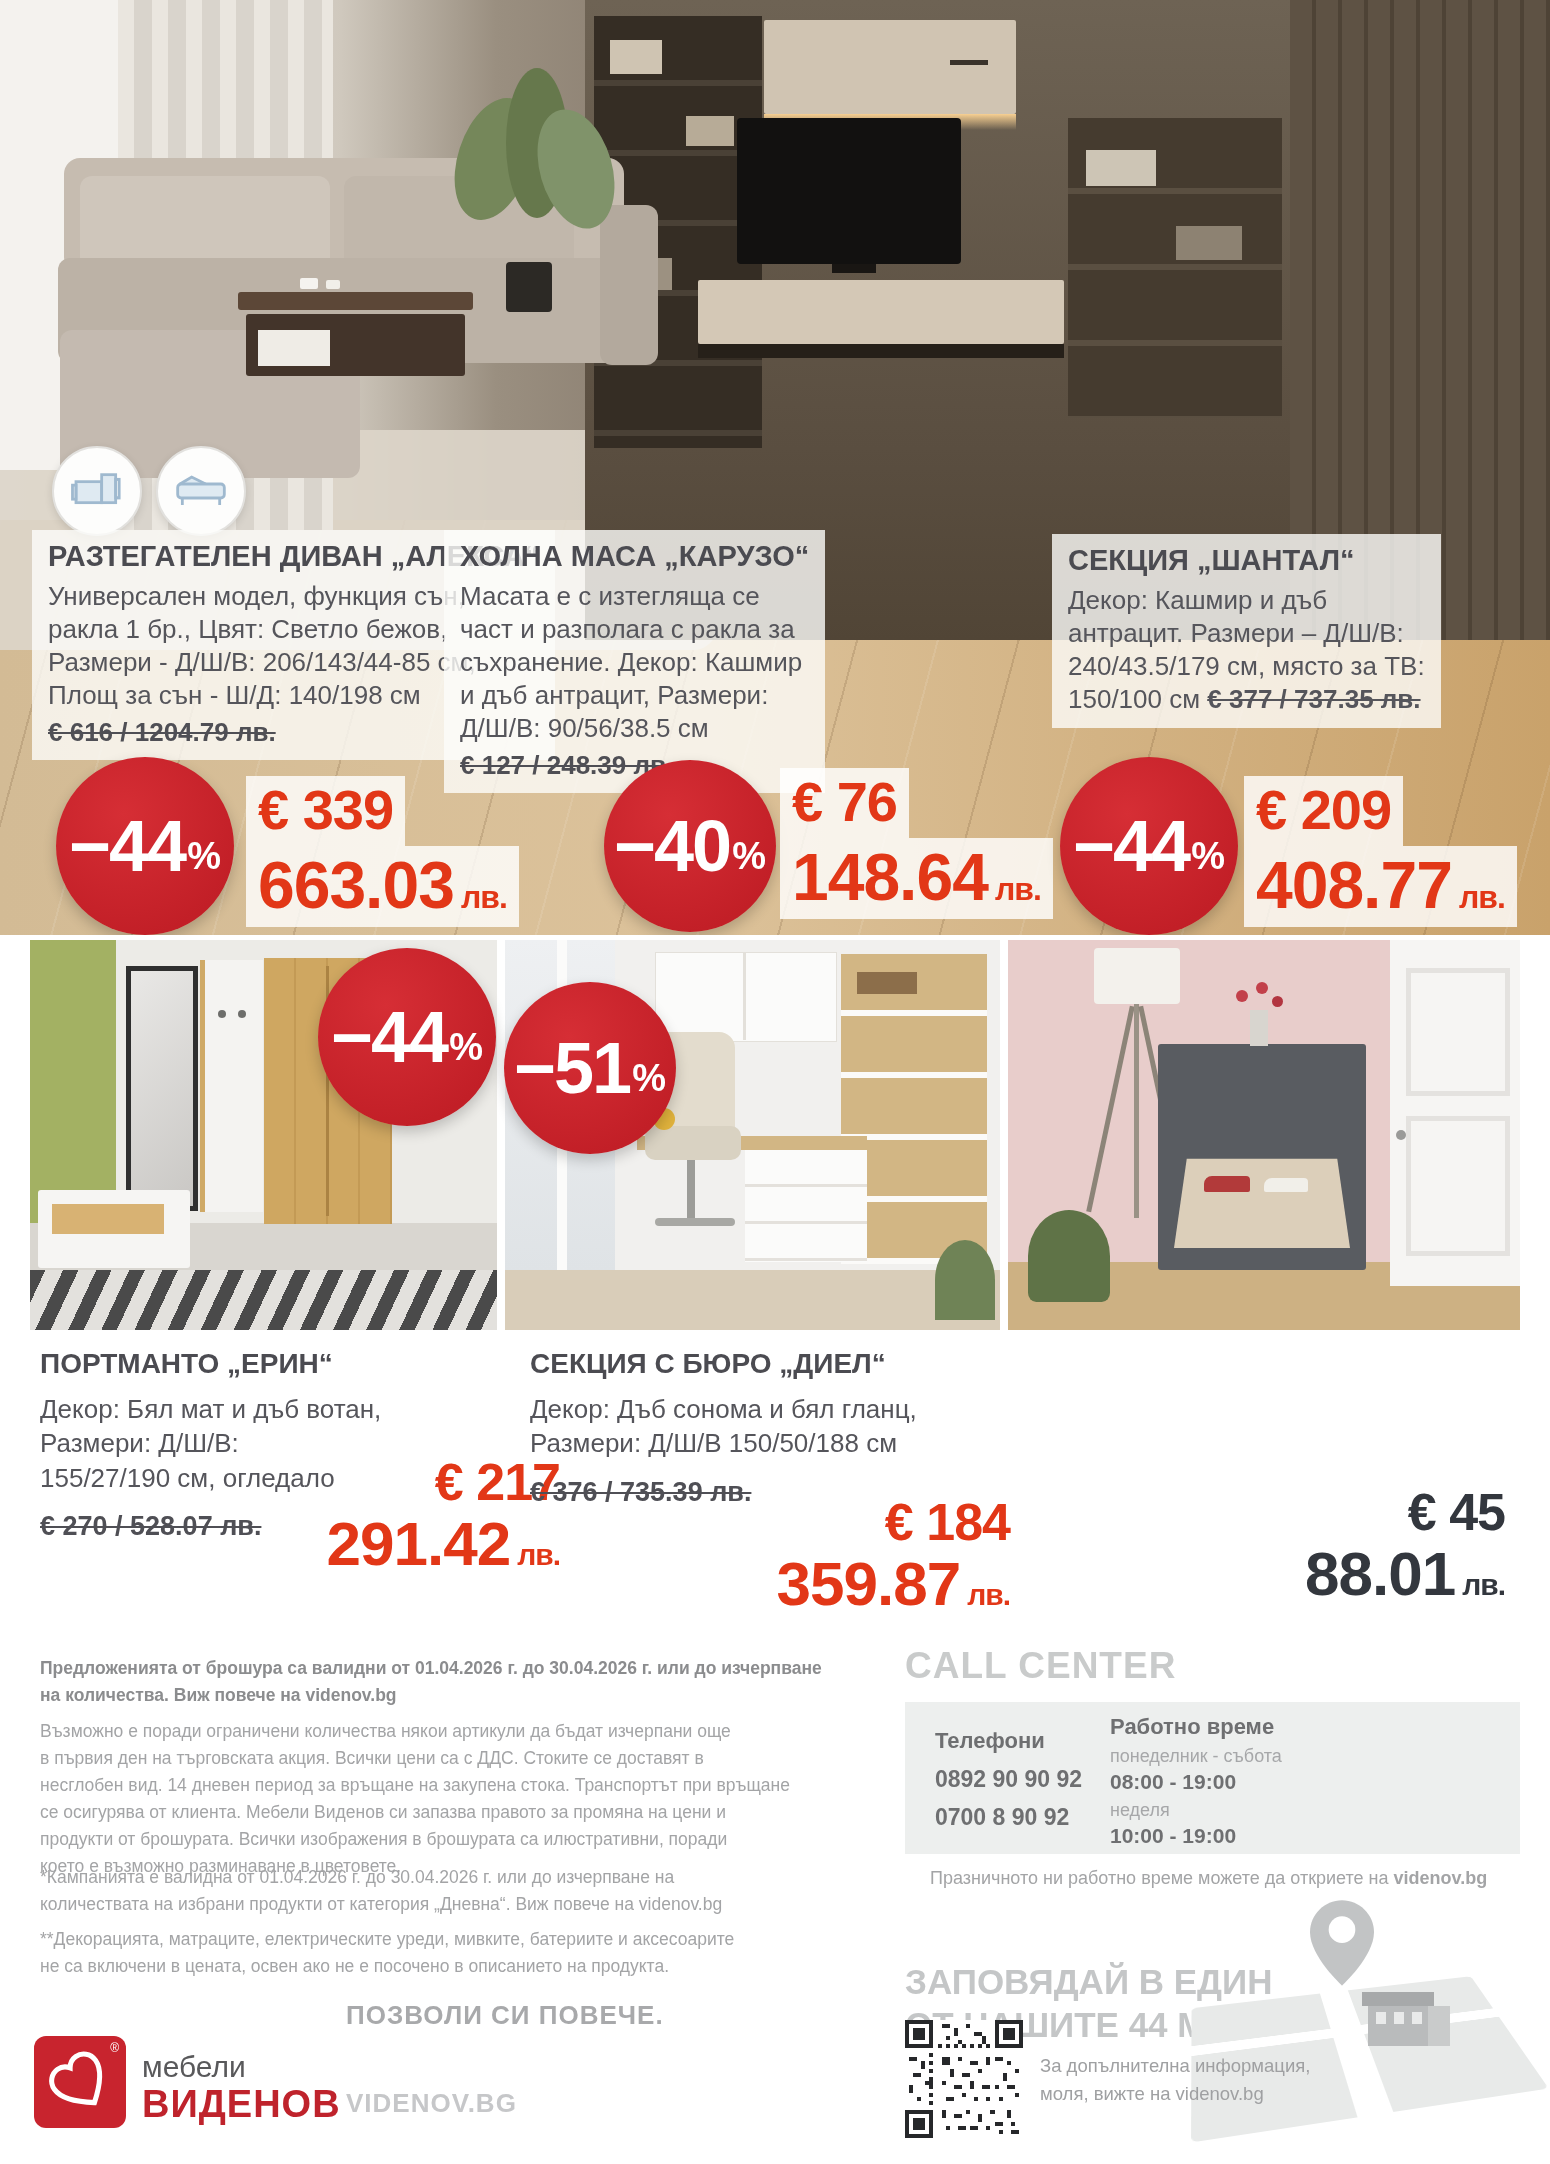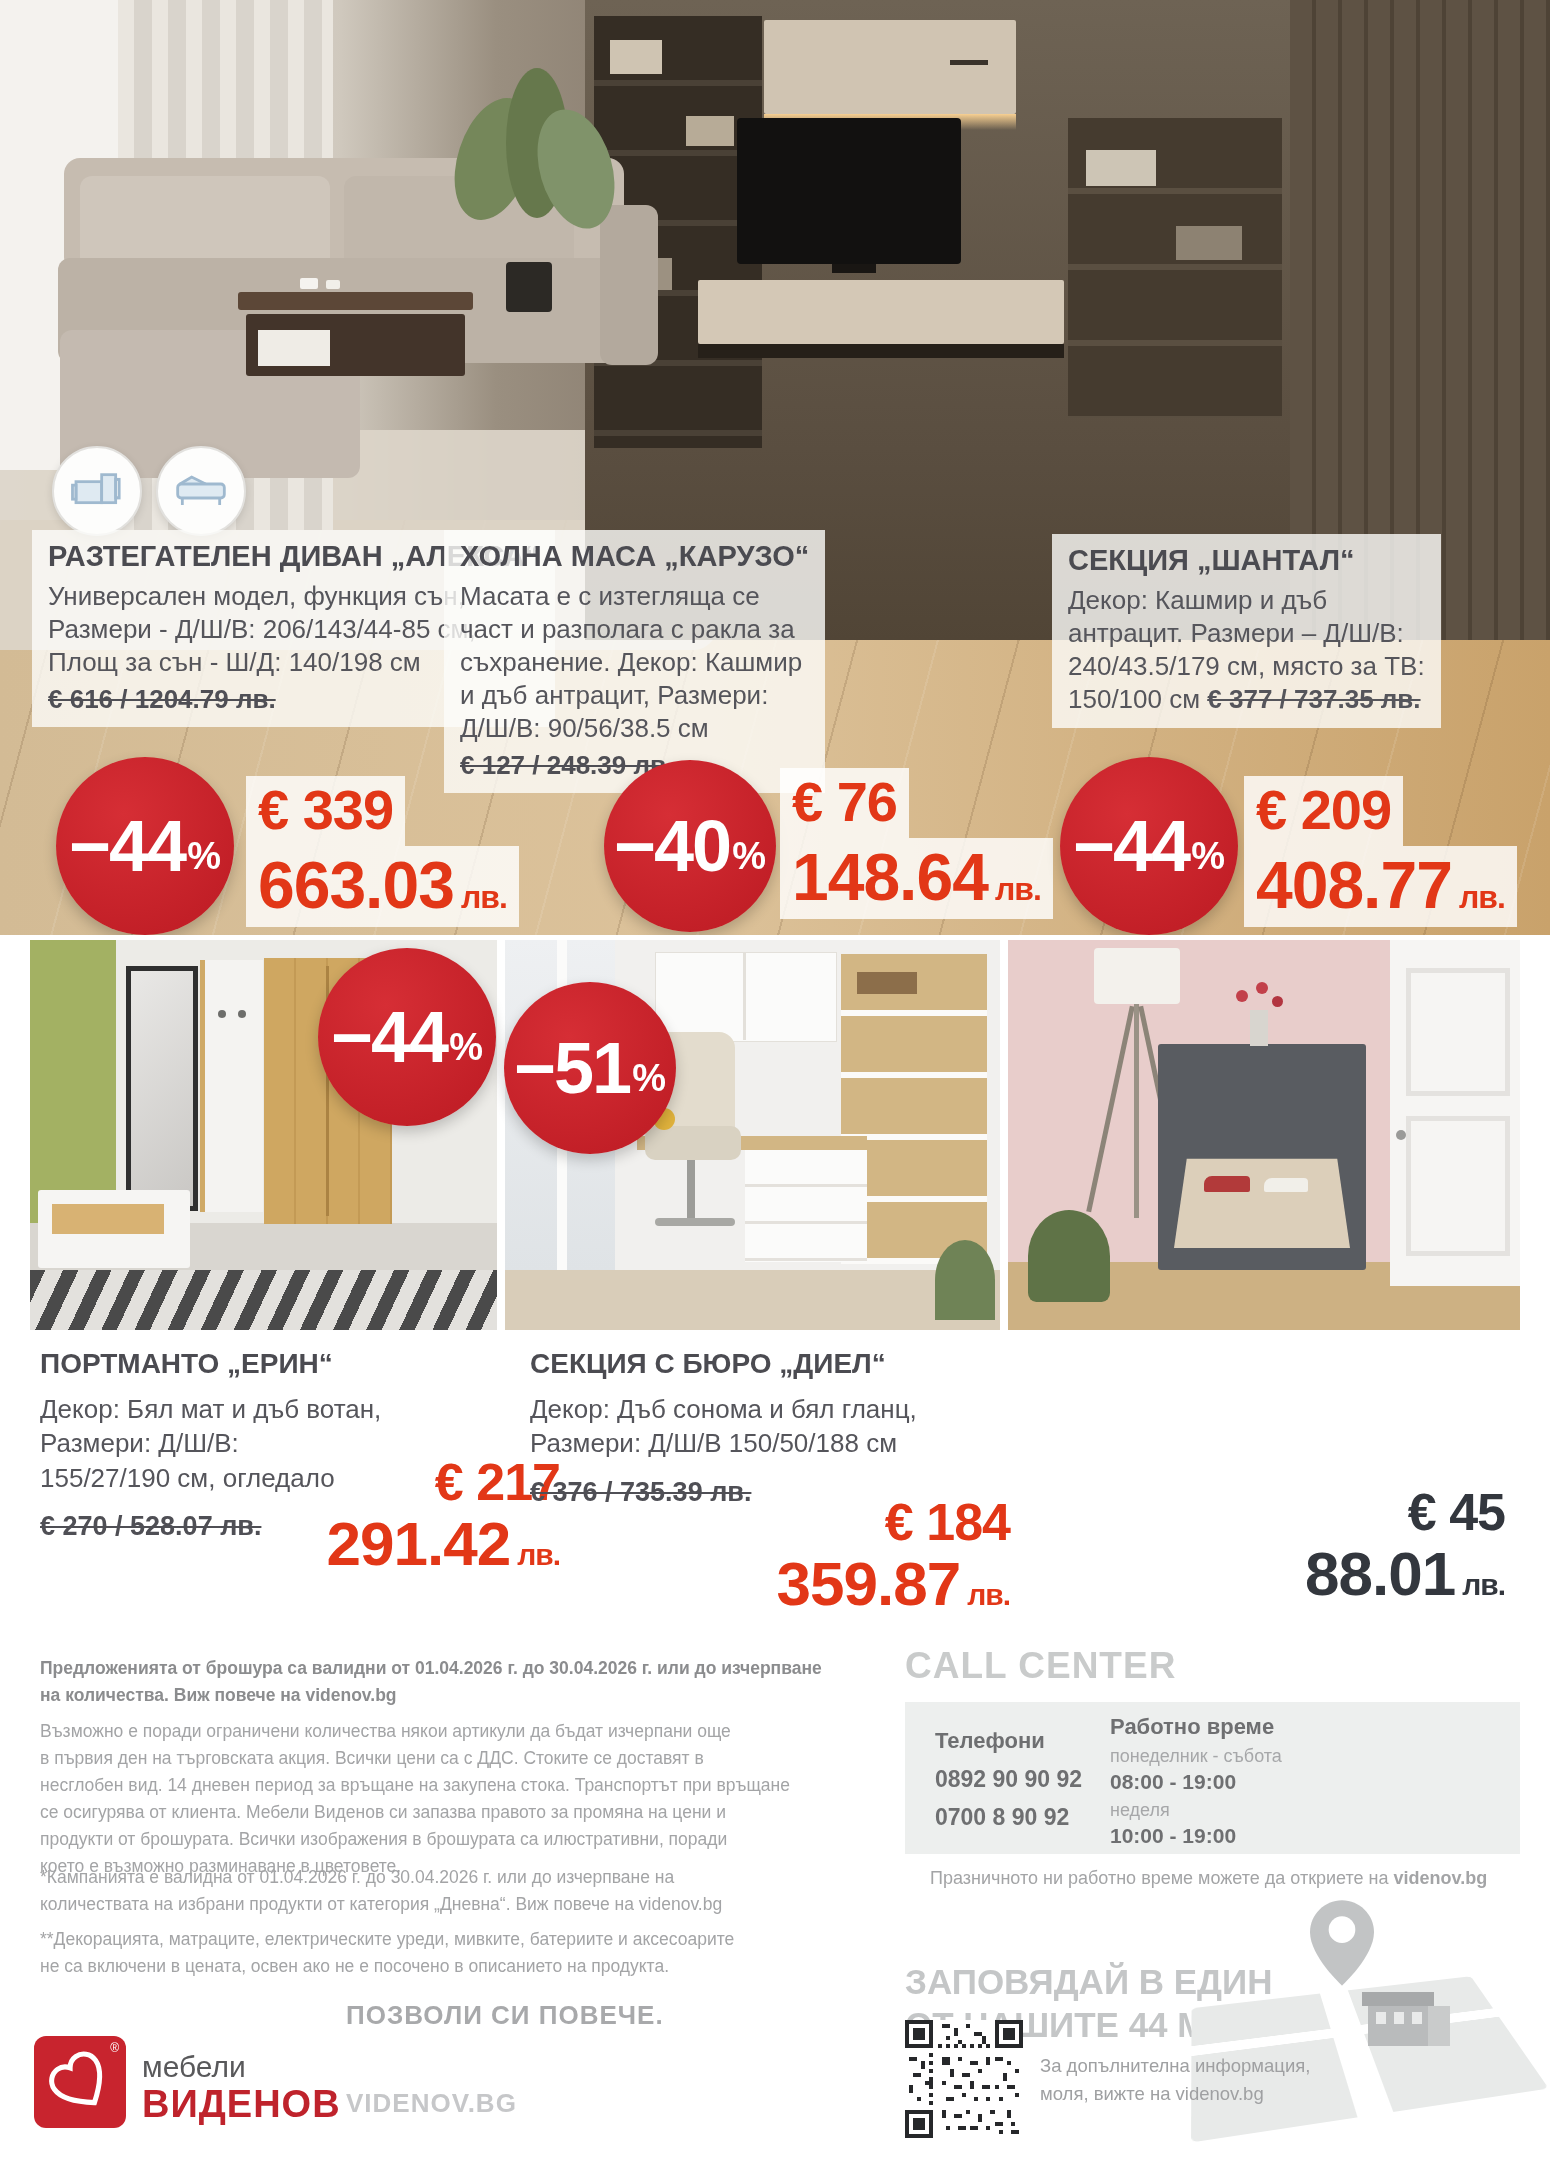--- a/index.html
+++ b/index.html
@@ -277,20 +277,21 @@
             <rect x="2" y="9" width="20" height="6" rx="1.5" fill="#dfeaf2"></rect>
             <line x1="4" y1="15" x2="4" y2="18"></line>
             <line x1="20" y1="15" x2="20" y2="18"></line>
         </svg>
       </div>
     </div>
 
     <div class="pinfo pi1">
       <div class="ptitle">РАЗТЕГАТЕЛЕН ДИВАН „АЛЕКСА“</div>
       <div class="pline">Универсален модел, функция сън,</div>
+      <div class="pline">ракла 1 бр., Цвят: Светло бежов,</div>
       <div class="pline">Размери - Д/Ш/В: 206/143/44-85 см,</div>
       <div class="pline">Площ за сън - Ш/Д: 140/198 см</div>
       <div class="pold">€ 616 / 1204.79 лв.</div>
     </div>
 
     <div class="pinfo pi2">
       <div class="ptitle">ХОЛНА МАСА „КАРУЗО“</div>
       <div class="pline">Масата е с изтегляща се</div>
       <div class="pline">част и разполага с ракла за</div>
       <div class="pline">съхранение. Декор: Кашмир</div>

